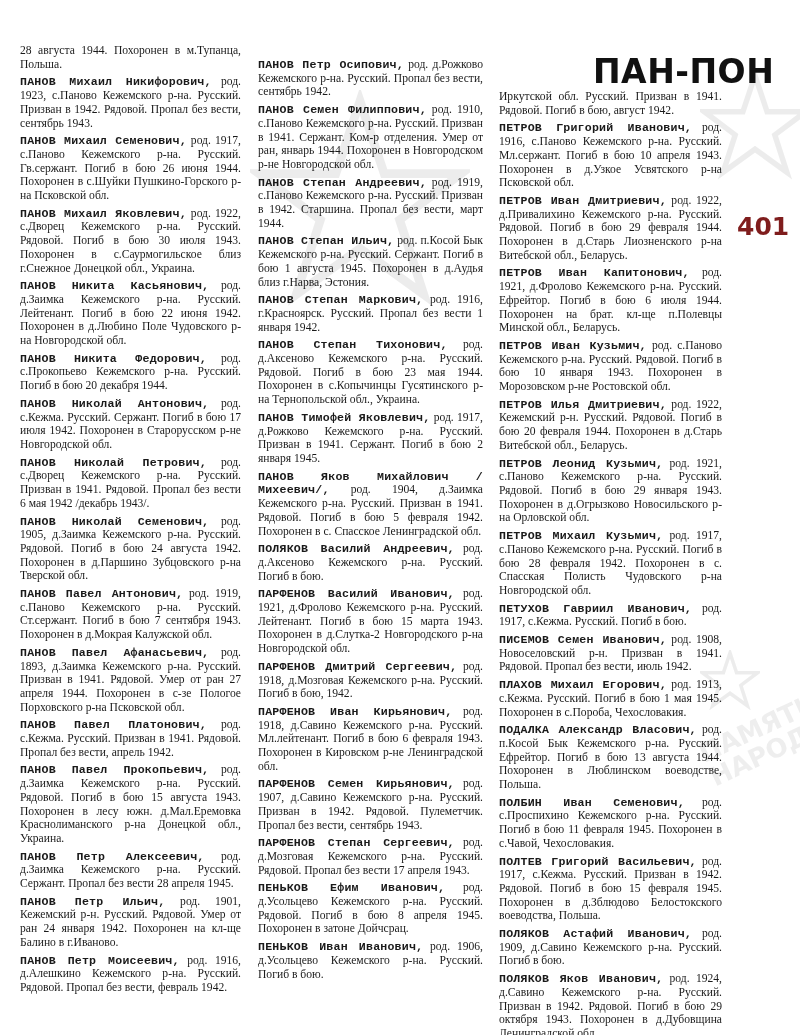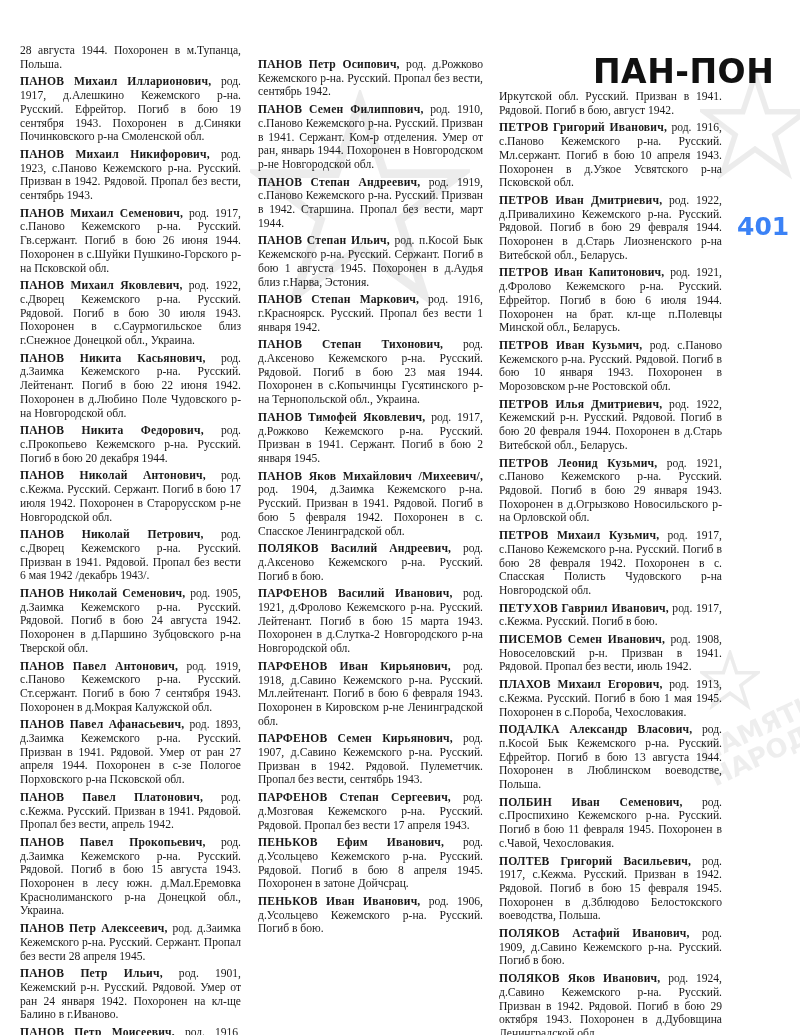--- a/index.html
+++ b/index.html
@@ -4,25 +4,25 @@
 <style>
   html, body { margin: 0; padding: 0; background: #ffffff; }
   body { width: 800px; height: 1035px; position: relative; overflow: hidden;
          font-family: "Liberation Serif", "DejaVu Serif", serif; color: #1a1a1a; }
   .page { position: absolute; inset: 0; }
   .col { position: absolute; top: 40px; font-size: 11.6px; line-height: 13.7px; text-align: justify; }
   .col-1 { left: 20px; width: 221px; top: 44px; }
   .col-2 { left: 258px; width: 225px; top: 58px; }
   .col-3 { left: 499px; width: 223px; top: 90px; }
   .entry { margin: 0 0 4px 0; hyphens: manual; }
-  .entry .surname { font-weight: bold; letter-spacing: 0.2px; }
+  .entry .surname { font-weight: bold; letter-spacing: 0.2px; font-family: Liberation Mono, monospace; }
   .header-title { position: absolute; left: 593px; top: 52px; font-family: "DejaVu Sans", "Liberation Sans", sans-serif;
                   font-weight: bold; font-size: 33px; letter-spacing: 0.5px; color: #111; }
   .page-number { position: absolute; left: 737px; top: 212px; font-family: "DejaVu Sans", "Liberation Sans", sans-serif;
-                 font-weight: bold; font-size: 25px; color: #3b82f6; }
+                 font-weight: bold; font-size: 25px; color: #7f1d1d; }
   .watermark { position: absolute; opacity: 0.07; pointer-events: none; }
   .wm-1 { left: 250px; top: 90px; }
   .wm-2 { left: 700px; top: 650px; }
   .wm-3 { left: 700px; top: 70px; }
 </style>
 </head>
 <body>
 
 <div class="page">
 
@@ -40,21 +40,20 @@
       <div>ПАМЯТЬ</div>
       <div>НАРОДА</div>
     </div>
   </div>
 
   <div class="header-title">ПАН-ПОН</div>
   <div class="page-number">401</div>
 
   <div class="col col-1">
       <p class="entry"><span>28 августа 1944. Похоронен в м.Тупанца, Польша.</span></p>
-      <p class="entry"><span class="surname">ПАНОВ Михаил Илларионович,</span> <span>род. 1917, д.Алешкино Кежемского р-на. Русский. Ефрейтор. Погиб в бою 19 сентября 1943. Похоронен в д.Синяки Починковского р-на Смоленской обл.</span></p>
       <p class="entry"><span class="surname">ПАНОВ Михаил Никифорович,</span> <span>род. 1923, с.Паново Кежемского р-на. Русский. Призван в 1942. Рядовой. Пропал без вести, сентябрь 1943.</span></p>
       <p class="entry"><span class="surname">ПАНОВ Михаил Семенович,</span> <span>род. 1917, с.Паново Кежемского р-на. Русский. Гв.сержант. Погиб в бою 26 июня 1944. Похоронен в с.Шуйки Пушкино-Горского р-на Псковской обл.</span></p>
       <p class="entry"><span class="surname">ПАНОВ Михаил Яковлевич,</span> <span>род. 1922, с.Дворец Кежемского р-на. Русский. Рядовой. Погиб в бою 30 июля 1943. Похоронен в с.Саурмогильское близ г.Снежное Донецкой обл., Украина.</span></p>
       <p class="entry"><span class="surname">ПАНОВ Никита Касьянович,</span> <span>род. д.Заимка Кежемского р-на. Русский. Лейтенант. Погиб в бою 22 июня 1942. Похоронен в д.Любино Поле Чудовского р-на Новгородской обл.</span></p>
       <p class="entry"><span class="surname">ПАНОВ Никита Федорович,</span> <span>род. с.Прокопьево Кежемского р-на. Русский. Погиб в бою 20 декабря 1944.</span></p>
       <p class="entry"><span class="surname">ПАНОВ Николай Антонович,</span> <span>род. с.Кежма. Русский. Сержант. Погиб в бою 17 июля 1942. Похоронен в Старорусском р-не Новгородской обл.</span></p>
       <p class="entry"><span class="surname">ПАНОВ Николай Петрович,</span> <span>род. с.Дворец Кежемского р-на. Русский. Призван в 1941. Рядовой. Пропал без вести 6 мая 1942 /декабрь 1943/.</span></p>
       <p class="entry"><span class="surname">ПАНОВ Николай Семенович,</span> <span>род. 1905, д.Заимка Кежемского р-на. Русский. Рядовой. Погиб в бою 24 августа 1942. Похоронен в д.Паршино Зубцовского р-на Тверской обл.</span></p>
       <p class="entry"><span class="surname">ПАНОВ Павел Антонович,</span> <span>род. 1919, с.Паново Кежемского р-на. Русский. Ст.сержант. Погиб в бою 7 сентября 1943. Похоронен в д.Мокрая Калужской обл.</span></p>
       <p class="entry"><span class="surname">ПАНОВ Павел Афанасьевич,</span> <span>род. 1893, д.Заимка Кежемского р-на. Русский. Призван в 1941. Рядовой. Умер от ран 27 апреля 1944. Похоронен в с-зе Пологое Порховского р-на Псковской обл.</span></p>
@@ -68,20 +67,21 @@
       <p class="entry"><span class="surname">ПАНОВ Петр Осипович,</span> <span>род. д.Рожково Кежемского р-на. Русский. Пропал без вести, сентябрь 1942.</span></p>
       <p class="entry"><span class="surname">ПАНОВ Семен Филиппович,</span> <span>род. 1910, с.Паново Кежемского р-на. Русский. Призван в 1941. Сержант. Ком-р отделения. Умер от ран, январь 1944. Похоронен в Новгородском р-не Новгородской обл.</span></p>
       <p class="entry"><span class="surname">ПАНОВ Степан Андреевич,</span> <span>род. 1919, с.Паново Кежемского р-на. Русский. Призван в 1942. Старшина. Пропал без вести, март 1944.</span></p>
       <p class="entry"><span class="surname">ПАНОВ Степан Ильич,</span> <span>род. п.Косой Бык Кежемского р-на. Русский. Сержант. Погиб в бою 1 августа 1945. Похоронен в д.Аудья близ г.Нарва, Эстония.</span></p>
       <p class="entry"><span class="surname">ПАНОВ Степан Маркович,</span> <span>род. 1916, г.Красноярск. Русский. Пропал без вести 1 января 1942.</span></p>
       <p class="entry"><span class="surname">ПАНОВ Степан Тихонович,</span> <span>род. д.Аксеново Кежемского р-на. Русский. Рядовой. Погиб в бою 23 мая 1944. Похоронен в с.Копычинцы Гусятинского р-на Тернопольской обл., Украина.</span></p>
       <p class="entry"><span class="surname">ПАНОВ Тимофей Яковлевич,</span> <span>род. 1917, д.Рожково Кежемского р-на. Русский. Призван в 1941. Сержант. Погиб в бою 2 января 1945.</span></p>
       <p class="entry"><span class="surname">ПАНОВ Яков Михайлович /Михеевич/,</span> <span>род. 1904, д.Заимка Кежемского р-на. Русский. Призван в 1941. Рядовой. Погиб в бою 5 февраля 1942. Похоронен в с. Спасское Ленинградской обл.</span></p>
       <p class="entry"><span class="surname">ПОЛЯКОВ Василий Андреевич,</span> <span>род. д.Аксеново Кежемского р-на. Русский. Погиб в бою.</span></p>
       <p class="entry"><span class="surname">ПАРФЕНОВ Василий Иванович,</span> <span>род. 1921, д.Фролово Кежемского р-на. Русский. Лейтенант. Погиб в бою 15 марта 1943. Похоронен в д.Слутка-2 Новгородского р-на Новгородской обл.</span></p>
+      <p class="entry"><span class="surname">ПАРФЕНОВ Дмитрий Сергеевич,</span> <span>род. 1918, д.Мозговая Кежемского р-на. Русский. Погиб в бою, 1942.</span></p>
       <p class="entry"><span class="surname">ПАРФЕНОВ Иван Кирьянович,</span> <span>род. 1918, д.Савино Кежемского р-на. Русский. Мл.лейтенант. Погиб в бою 6 февраля 1943. Похоронен в Кировском р-не Ленинградской обл.</span></p>
       <p class="entry"><span class="surname">ПАРФЕНОВ Семен Кирьянович,</span> <span>род. 1907, д.Савино Кежемского р-на. Русский. Призван в 1942. Рядовой. Пулеметчик. Пропал без вести, сентябрь 1943.</span></p>
       <p class="entry"><span class="surname">ПАРФЕНОВ Степан Сергеевич,</span> <span>род. д.Мозговая Кежемского р-на. Русский. Рядовой. Пропал без вести 17 апреля 1943.</span></p>
       <p class="entry"><span class="surname">ПЕНЬКОВ Ефим Иванович,</span> <span>род. д.Усольцево Кежемского р-на. Русский. Рядовой. Погиб в бою 8 апреля 1945. Похоронен в затоне Дойчсрац.</span></p>
       <p class="entry"><span class="surname">ПЕНЬКОВ Иван Иванович,</span> <span>род. 1906, д.Усольцево Кежемского р-на. Русский. Погиб в бою.</span></p>
     </div>
   <div class="col col-3">
       <p class="entry"><span>Иркутской обл. Русский. Призван в 1941. Рядовой. Погиб в бою, август 1942.</span></p>
       <p class="entry"><span class="surname">ПЕТРОВ Григорий Иванович,</span> <span>род. 1916, с.Паново Кежемского р-на. Русский. Мл.сержант. Погиб в бою 10 апреля 1943. Похоронен в д.Узкое Усвятского р-на Псковской обл.</span></p>
       <p class="entry"><span class="surname">ПЕТРОВ Иван Дмитриевич,</span> <span>род. 1922, д.Привалихино Кежемского р-на. Русский. Рядовой. Погиб в бою 29 февраля 1944. Похоронен в д.Старь Лиозненского р-на Витебской обл., Беларусь.</span></p>

